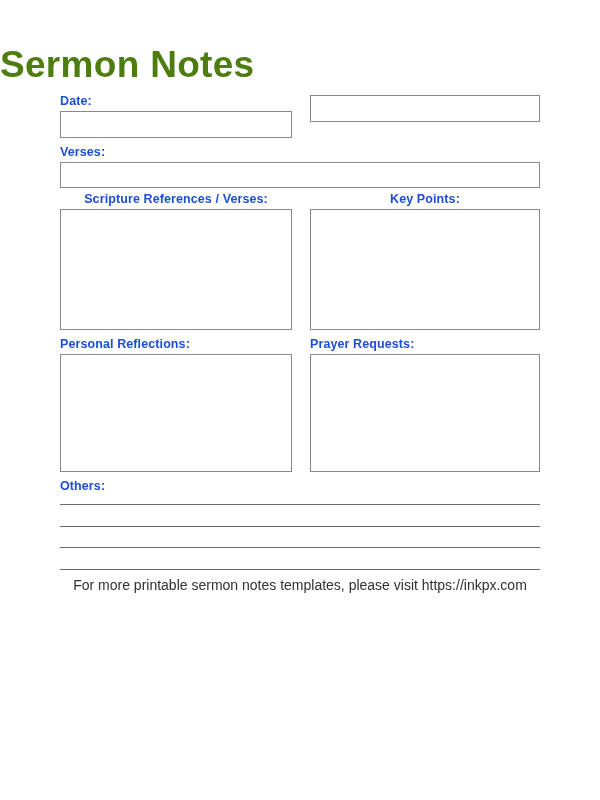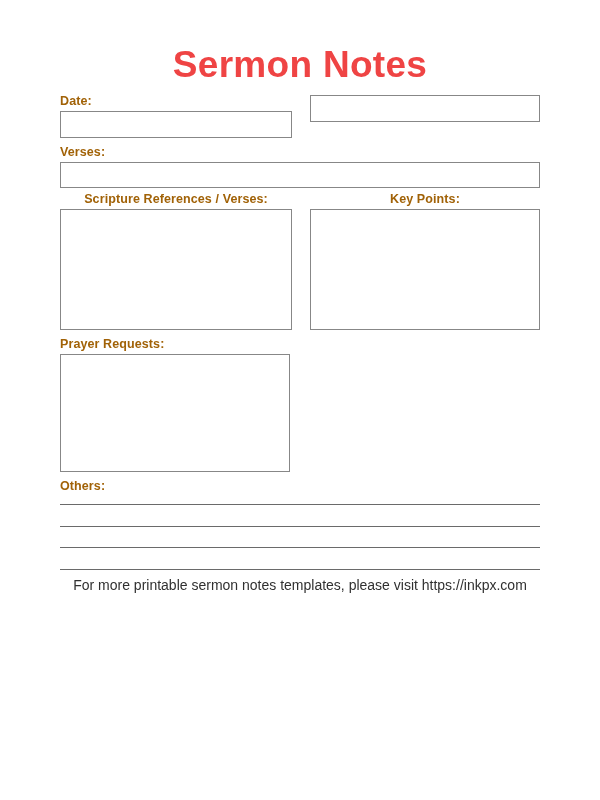--- a/index.html
+++ b/index.html
@@ -6,26 +6,26 @@
   html, body { margin: 0; padding: 0; background: #ffffff; }
   body {
     width: 600px; height: 800px;
     font-family: "Liberation Sans", sans-serif;
     color: #0d0d0d;
   }
   .sheet { width: 600px; height: 800px; overflow: hidden; position: relative; }
   .page-title {
     margin: 0; padding-top: 46px;
     font-size: 37px; line-height: 38px; font-weight: 700;
-    text-align: center; color: #ef4444; letter-spacing: 0.3px;
+    color: #4d7c0f; letter-spacing: 0.3px;
   }
   .content { width: 480px; margin: 0 auto; }
   .field-label {
     font-size: 12.5px; line-height: 13px; font-weight: 700;
-    color: #a16207; margin-bottom: 3px; letter-spacing: 0.1px;
+    color: #1d4ed8; margin-bottom: 3px; letter-spacing: 0.1px;
   }
   .box {
     border: 1.4px solid #878787; background: #ffffff;
     font-size: 12px; padding: 2px 4px; color: #0d0d0d;
   }
   .box.small  { height: 27px; }
   .box.titlebox { height: 26px; }
   .box.area   { height: 121px; }
   .box.area2  { height: 118px; }
   .row { display: flex; justify-content: space-between; }
@@ -75,20 +75,24 @@
         <div class="box area"></div>
       </div>
       <div class="col-r">
         <div class="field-label">Key Points:</div>
         <div class="box area"></div>
       </div>
     </div>
 
 
     <div class="row r3">
+      <div class="col-l">
+        <div class="field-label">Personal Reflections:</div>
+        <div class="box area2"></div>
+      </div>
       <div class="col-r">
         <div class="field-label">Prayer Requests:</div>
         <div class="box area2"></div>
       </div>
     </div>
 
     <div class="others-section">
       <div class="field-label">Others:</div>
       <div class="rules">
           <div class="rule"></div>

